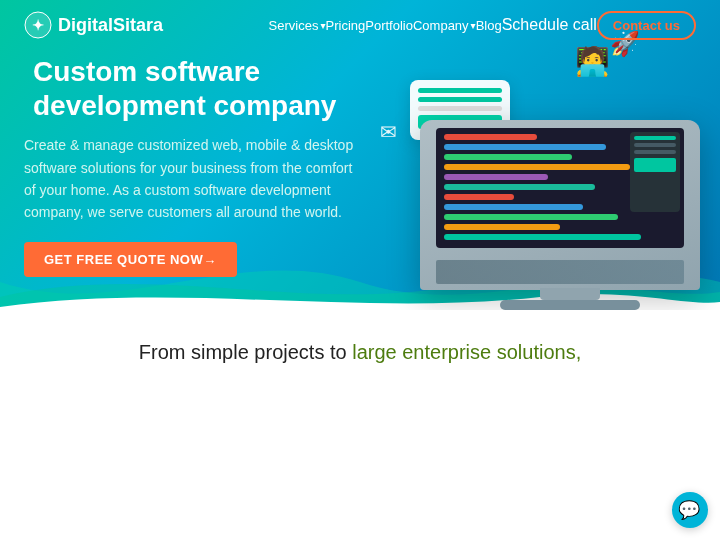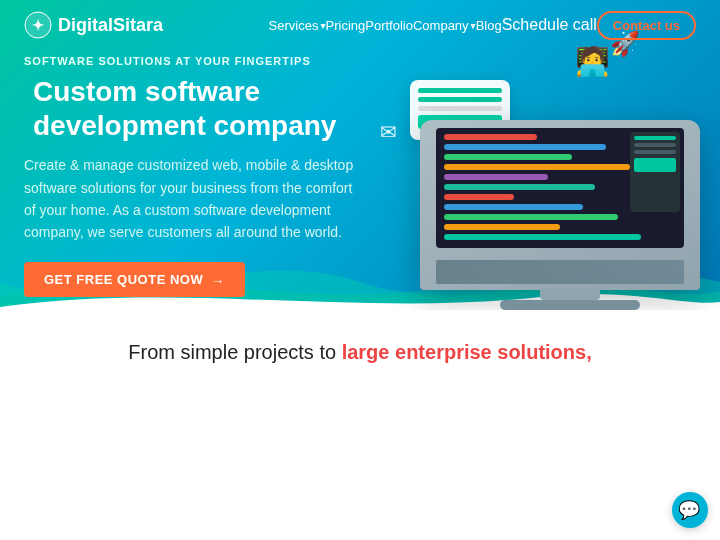--- a/index.html
+++ b/index.html
@@ -68,21 +68,21 @@
     }
     .hero-cta {
       background: #ff6b35;
       color: #fff;
       border: none;
       border-radius: 4px;
       padding: 10px 20px;
       font-size: 13px;
       font-weight: 700;
       cursor: pointer;
-      display: flex; align-items: flex-start; gap: 8px;
+      display: flex; align-items: flex-start; 
       text-transform: uppercase;
       letter-spacing: 0.5px;
     }
 
     
     .hero-illustration {
       position: absolute; right: 0; top: 20px; width: 370px; height: 300px;
     }
     
     .laptop-base {
@@ -155,21 +155,21 @@
       background: #fff;
     }
     .tagline {
       text-align: center;
       padding: 28px 40px 16px;
       font-size: 20px;
       color: #222;
       font-weight: 400;
       line-height: 1.4;
     }
-    .tagline strong { color: #ef4444; font-weight: 700; }
+    .tagline strong { color: #4d7c0f; font-weight: 400; }
     
     .chat-fab {
       position: absolute; right: 12px; bottom: 12px;
       width: 36px; height: 36px;
       background: #00b4d8;
       border-radius: 50%;
       display: flex; align-items: center; justify-content: center;
       cursor: pointer; z-index: 30;
       box-shadow: 0 2px 8px rgba(0,0,0,0.2);
       color: #fff; font-size: 18px;
@@ -199,21 +199,20 @@
       <span>Pricing</span>
       <span>Portfolio</span>
       <span class="has-arrow">Company</span>
       <span>Blog</span>
       <span class="nav-btn-schedule">Schedule call</span>
       <button class="nav-btn-contact">Contact us</button>
     </div>
   </nav>
 
   <div class="hero-content">
-    <div class="hero-sub">Software Solutions At Your Fingertips</div>
     <div class="hero-title">
       <span>Custom software</span><br>
       <span>development company</span>
     </div>
     <div class="hero-desc">Create &amp; manage customized web, mobile &amp; desktop software solutions for your business from the comfort of your home. As a custom software development company, we serve customers all around the world.</div>
     <button class="hero-cta">
       <span>GET FREE QUOTE NOW</span>
       <span>→</span>
     </button>
   </div>

